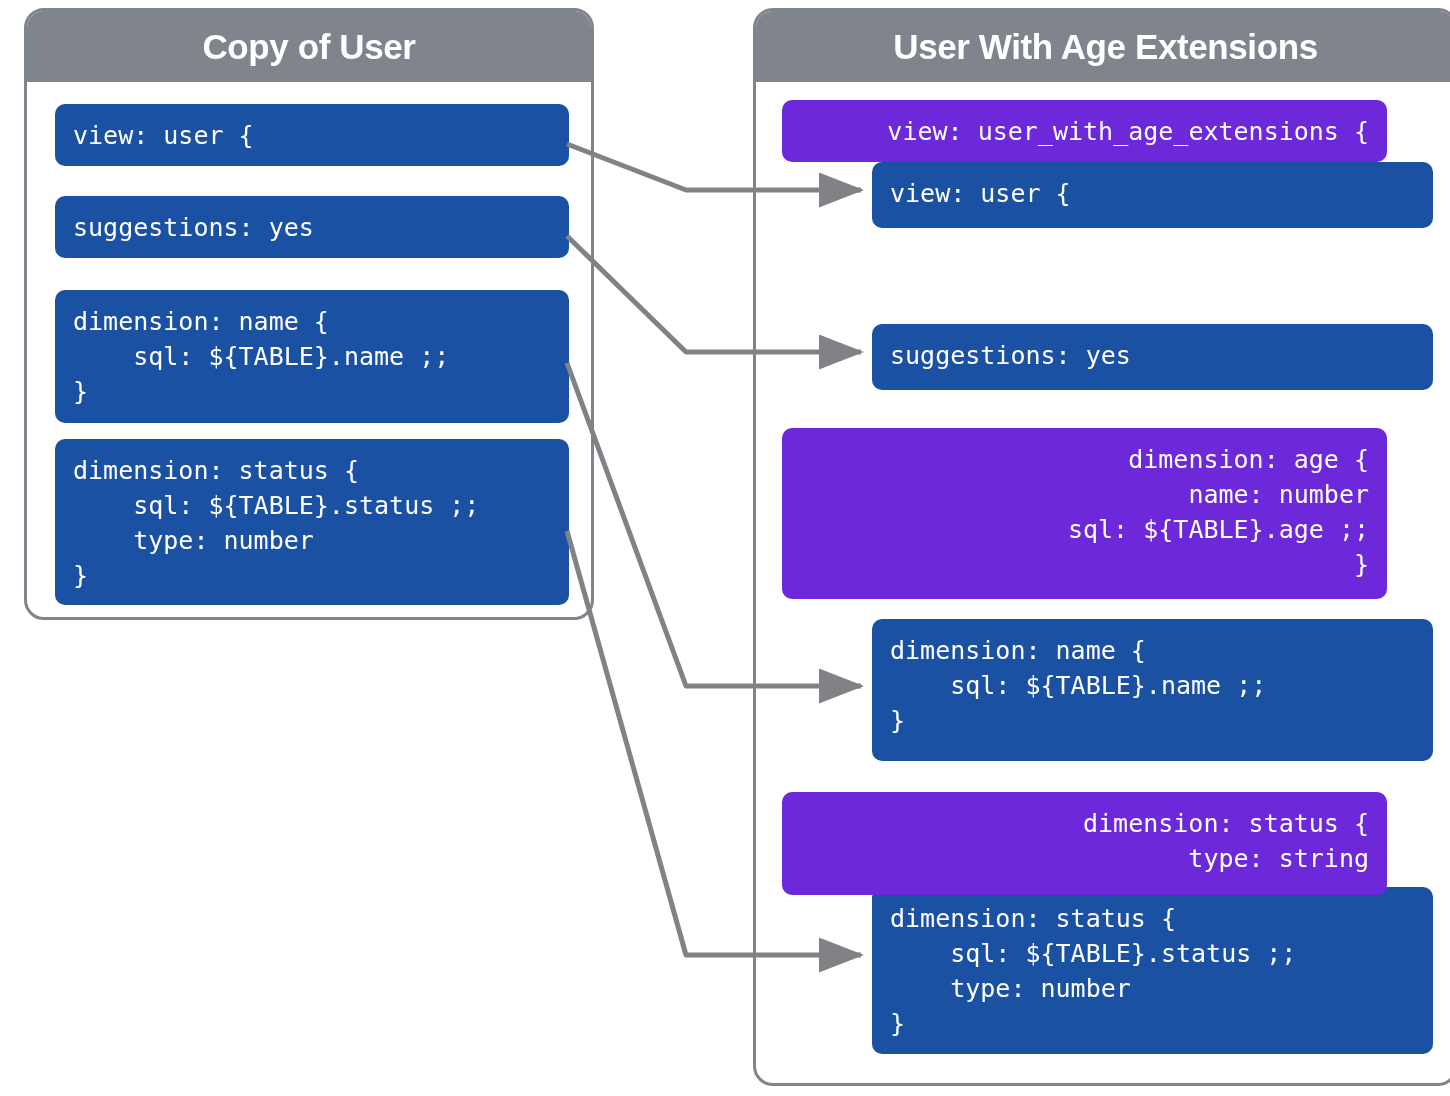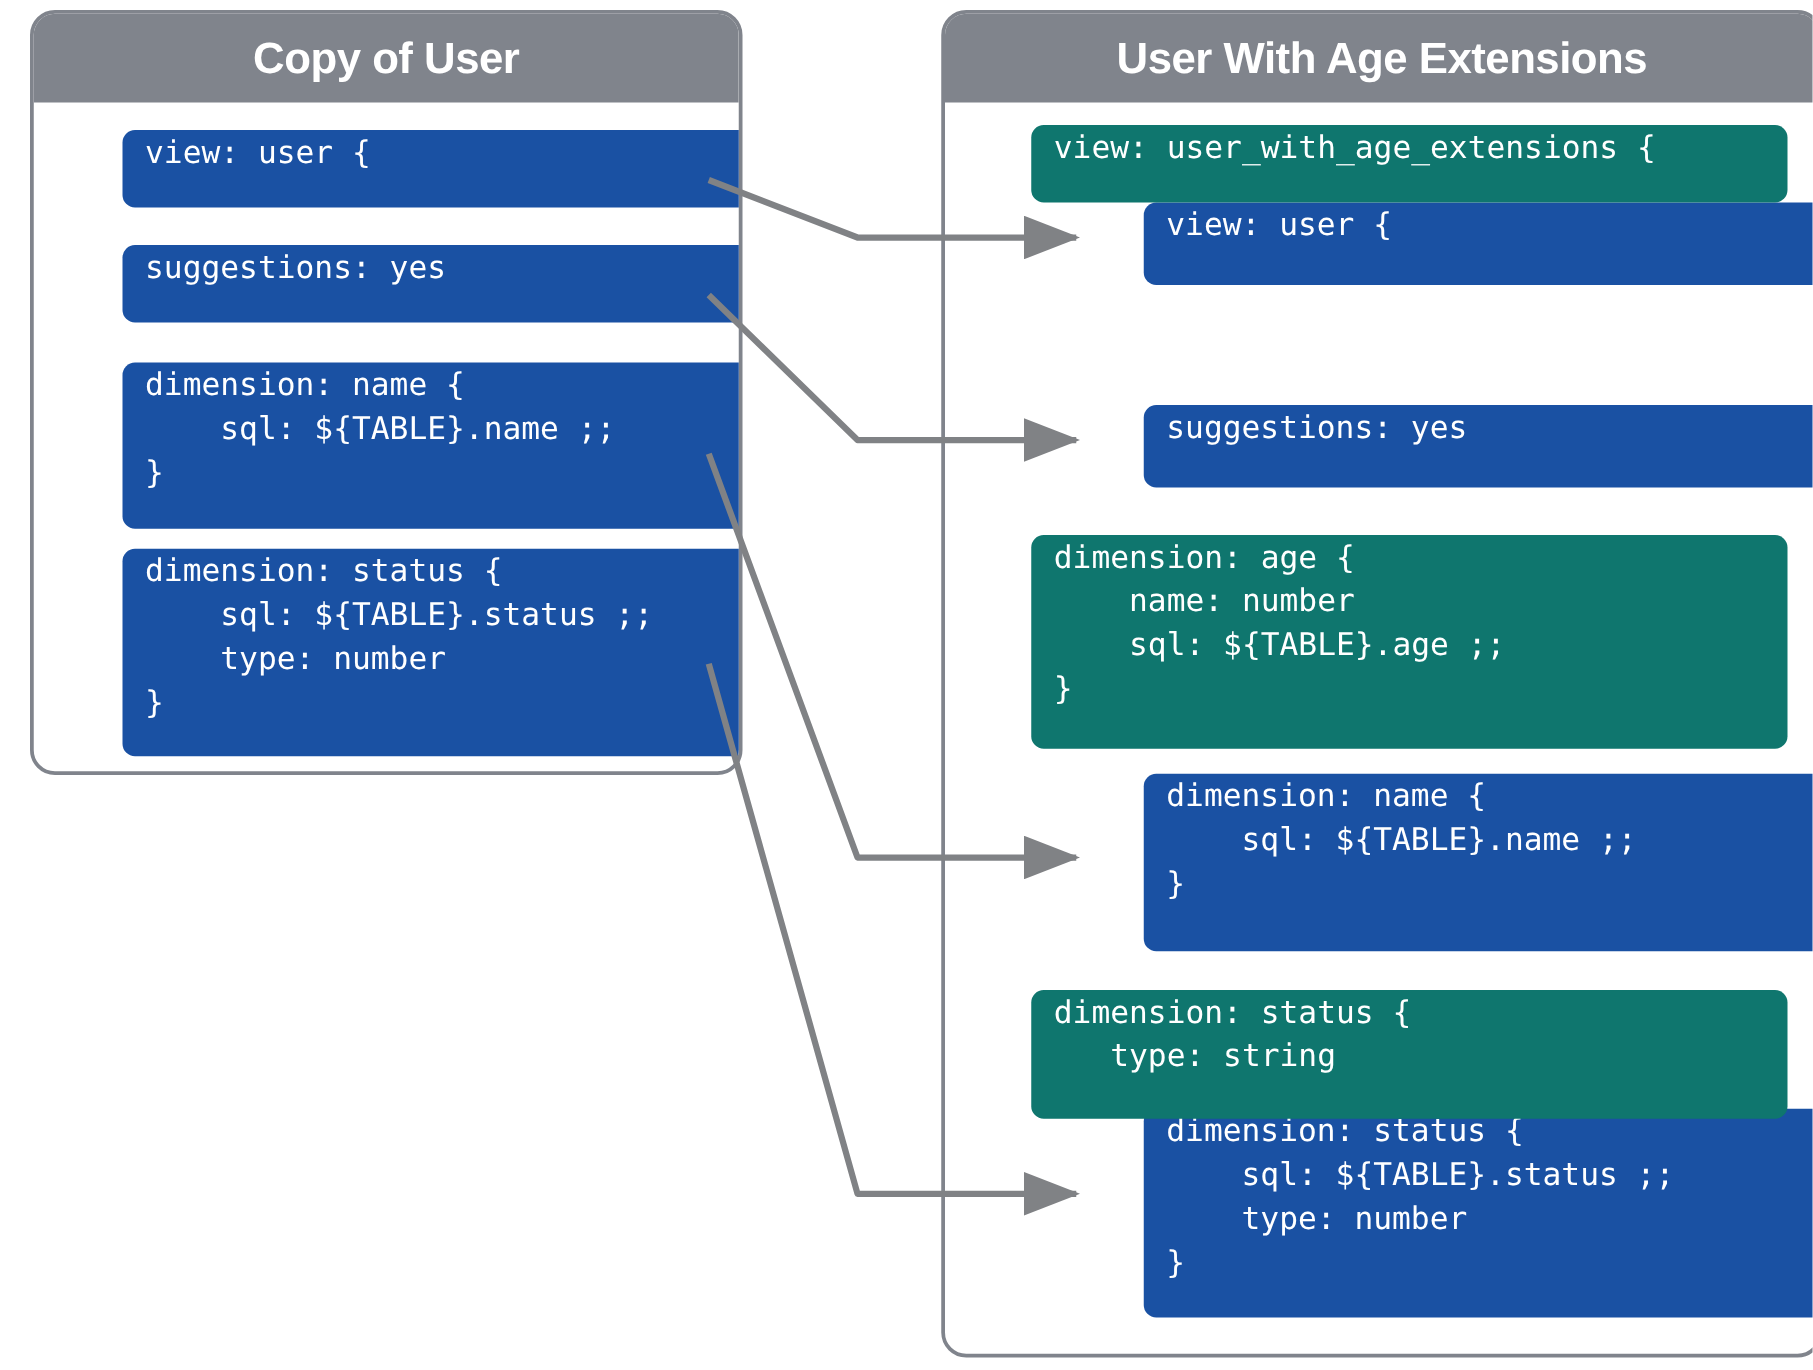--- a/index.html
+++ b/index.html
@@ -56,26 +56,25 @@
   
   .code-block {
     position: absolute;
     box-sizing: border-box;
     border-radius: 10px;
     color: #ffffff;
     font-family: "DejaVu Sans Mono", monospace;
     font-size: 25px;
     line-height: 35px;
     white-space: pre;
-    padding: 0 18px;
+    padding: 14px 18px;
     overflow: hidden;
-    margin-left: 43px;
   }
   .code-block.dark  { background: #1a51a3; }
-  .code-block.light { background: #0f766e; z-index: 3; }
+  .code-block.light { background: #6d28d9; z-index: 3; text-align: right; }
   .code-block.dark.nested { z-index: 2; }
 
   
   #connectors {
     position: absolute;
     left: 0; top: 0;
     width: 1450px;
     height: 1096px;
     pointer-events: none;
     z-index: 5;

